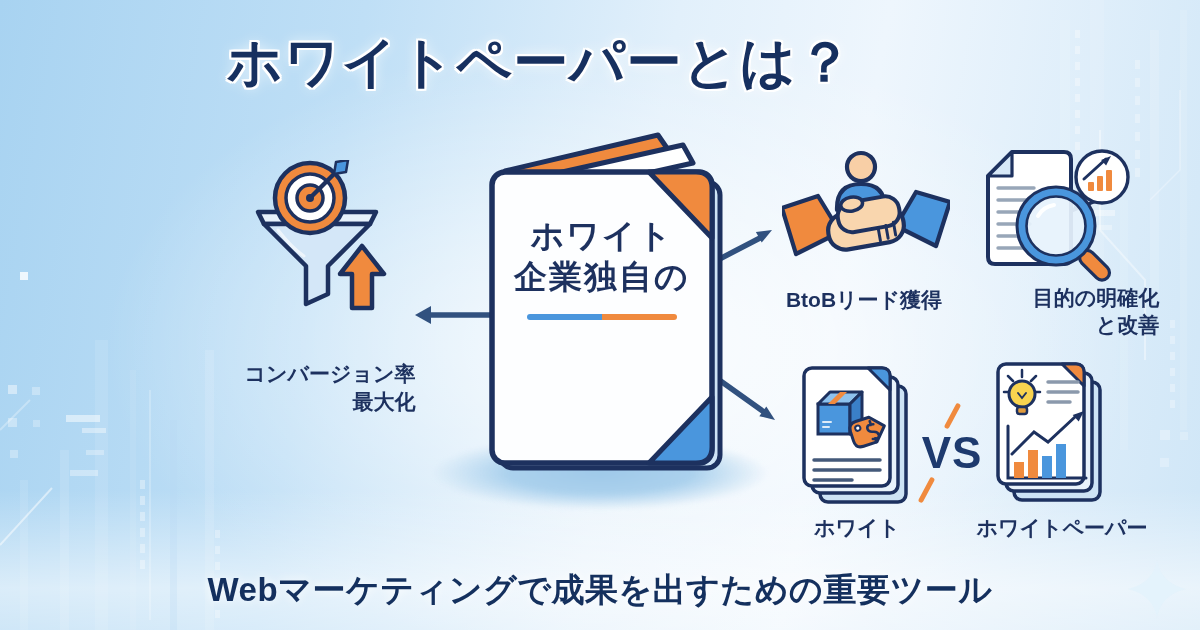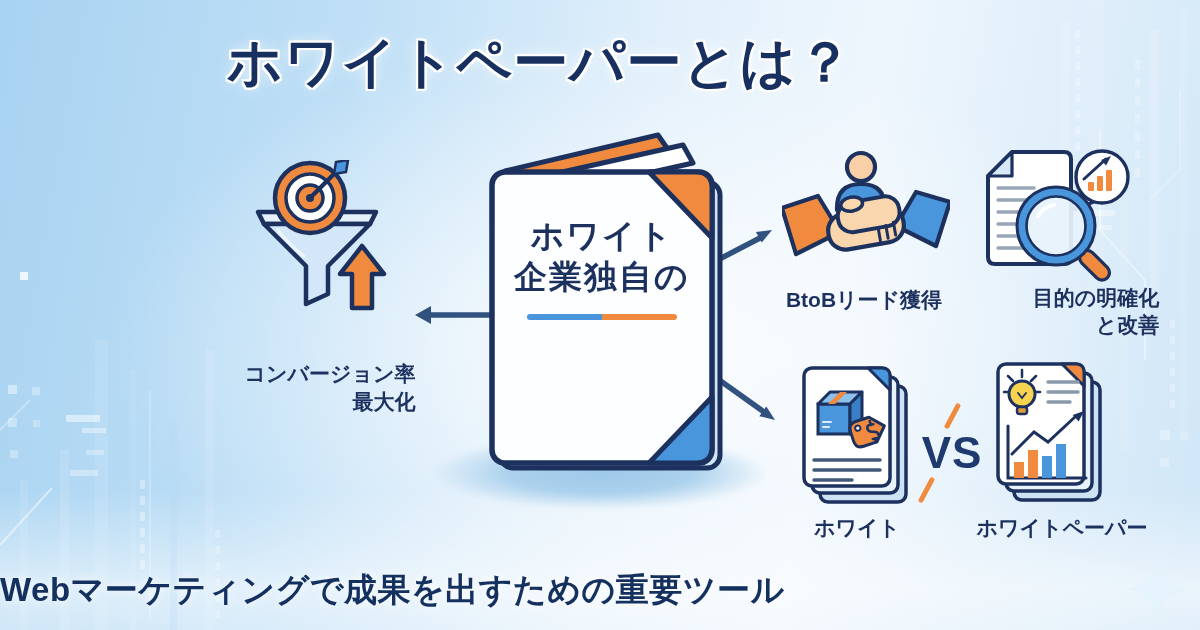--- a/index.html
+++ b/index.html
@@ -58,21 +58,21 @@
   .icon-sales { left:800px; top:366px; }
   .icon-wp { left:994px; top:362px; }
 
   .vs-block { position:absolute; left:916px; top:402px; width:72px; height:104px; }
   .vs-text { position:absolute; left:0; top:26px; width:72px; text-align:center;
     font-size:44px; font-weight:800; color:#1e3a6e; letter-spacing:1px; }
   .vs-slash { position:absolute; width:5px; height:28px; background:#f08a3e; border-radius:3px; transform:rotate(28deg); }
   .vs-slash-top { left:34px; top:0; }
   .vs-slash-bottom { left:8px; top:74px; }
 
-  .footer { position:absolute; left:0; top:568px; width:1200px; text-align:left;
+  .footer { position:absolute; left:0; top:568px; width:1200px; text-align:center;
     font-size:33px; font-weight:800; color:#14305e; letter-spacing:0.5px;
     text-shadow:0 0 10px rgba(255,255,255,0.9); }
 
   .sparkle { left:1128px; top:560px; }
 </style>
 </head>
 <body>
 
 <div class="canvas">
   <div class="radial-light"></div>

